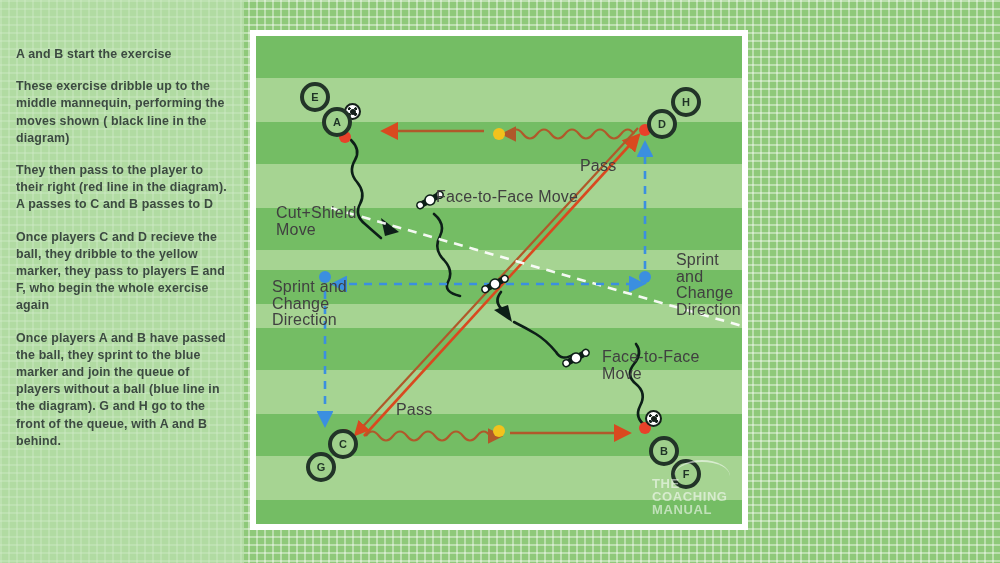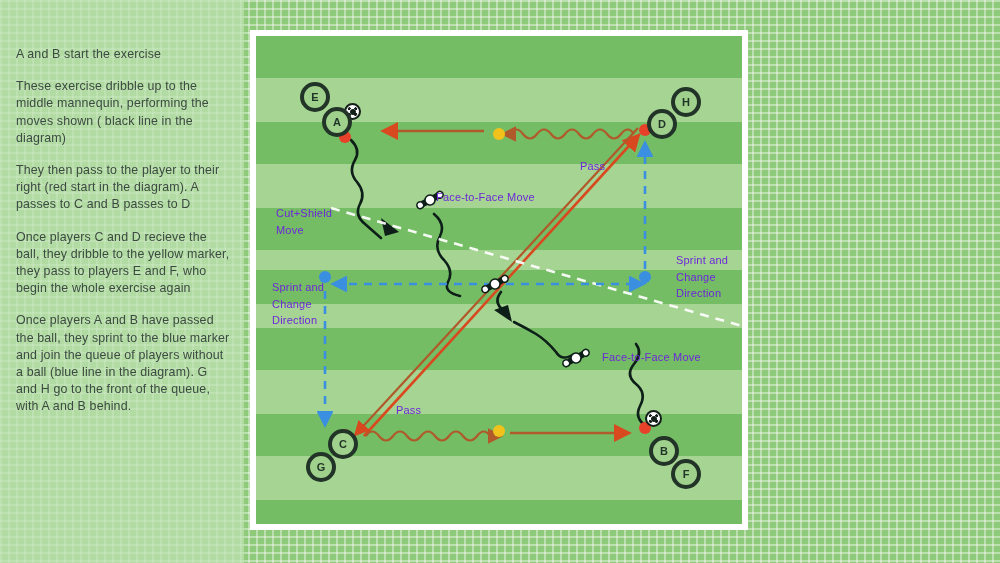--- a/index.html
+++ b/index.html
@@ -25,40 +25,41 @@
     background:rgba(190,226,178,.72);
     box-sizing:border-box;
     padding:46px 14px 10px 16px;
   }
   #text-panel p{
     margin:0 0 15px 0;
     font-size:12.4px;
     line-height:17.2px;
     color:#3c4a41;
     letter-spacing:.15px;
+    font-weight:bold;
   }
   
   #pitch-frame{
     position:absolute;left:250px;top:30px;width:498px;height:500px;
     background:#ffffff;padding:6px;box-sizing:border-box;
   }
   #pitch{
     position:relative;width:100%;height:100%;overflow:hidden;
     background:#8fca77;
   }
   .stripe{position:absolute;left:0;width:100%;}
   .stripe.dark{background:#74bd64;}
   .stripe.light{background:#a6d492;}
 
   svg.overlay{position:absolute;inset:0;width:100%;height:100%;}
 
   
   .plabel{
-    position:absolute;font-size:11px;line-height:16.5px;
-    color:#6d28d9;letter-spacing:.2px;white-space:pre-line;
+    position:absolute;font-size:16px;line-height:16.5px;
+    color:#404040;letter-spacing:.2px;white-space:pre-line;
   }
   
   .player{
     position:absolute;width:30px;height:30px;border-radius:50%;
     border:4px solid #223428;background:#9fd08c;
     box-sizing:border-box;
     display:flex;align-items:center;justify-content:center;
     font-size:11px;font-weight:bold;color:#1f3326;
   }
   
@@ -99,21 +100,21 @@
   }
 </style>
 </head>
 <body>
 
 <div id="bg-pattern"></div>
 
 <div id="text-panel">
   <p>A and B start the exercise</p>
   <p>These exercise dribble up to the middle mannequin, performing the moves shown ( black line in the diagram)</p>
-  <p>They then pass to the player to their right (red start in the diagram).  A passes to C and B passes to D</p>
+  <p>They then pass to the player to their right (red line in the diagram).  A passes to C and B passes to D</p>
   <p>Once players C and D recieve the ball, they dribble to the yellow marker, they pass to players E and F, who begin the whole exercise again</p>
   <p>Once players A and B have passed the ball, they sprint to the blue marker and join the queue of players without a ball (blue line in the diagram).  G and H go to the front of the queue, with A and B behind.</p>
 </div>
 
 <div id="pitch-frame">
   <div id="pitch">
 
     <div class="stripe dark" style="top:0px;height:42px;"></div>
     <div class="stripe light" style="top:42px;height:44px;"></div>
     <div class="stripe dark" style="top:86px;height:42px;"></div>
@@ -263,15 +264,21 @@
     <div class="plabel" style="left:324px;top:122px;">Pass</div>
     <div class="plabel" style="left:420px;top:216px;">Sprint and
 Change
 Direction</div>
     <div class="plabel" style="left:16px;top:243px;">Sprint and
 Change
 Direction</div>
     <div class="plabel" style="left:346px;top:313px;">Face-to-Face Move</div>
     <div class="plabel" style="left:140px;top:366px;">Pass</div>
 
+    <div id="watermark">
+      <span class="wm-arc"></span>
+      <span>THE</span><br>
+      <span>COACHING</span><br>
+      <span>MANUAL</span>
+    </div>
 
   </div>
 </div>
 
 </body></html>

